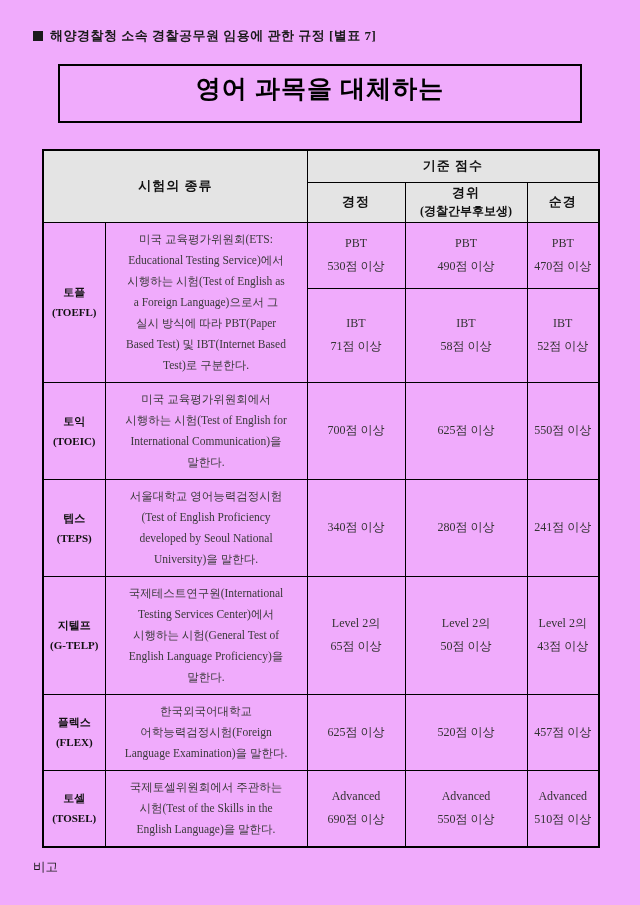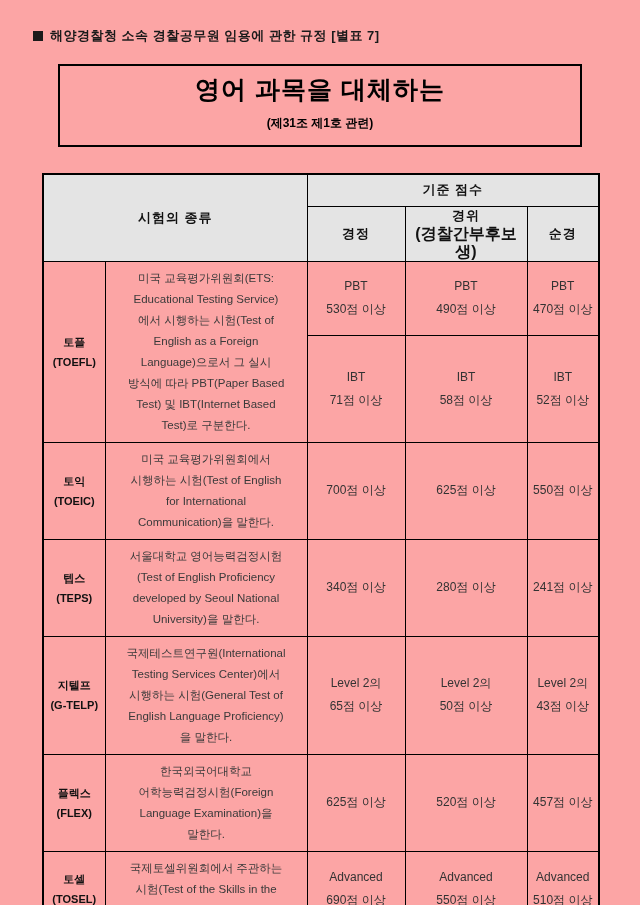--- a/index.html
+++ b/index.html
@@ -1,22 +1,22 @@
 <!DOCTYPE html>
 <html><head>
 <meta charset="utf-8">
 <style>
   * { margin: 0; padding: 0; box-sizing: border-box; }
   html, body { background: #ffffff; }
   .page {
     position: relative;
     width: 640px;
     height: 905px;
-    background: #fca5a5;
-    font-family: Liberation Sans, sans-serif;
+    background: #f0abfc;
+    font-family: Liberation Serif, serif;
     color: #1a1a1a;
     overflow: hidden;
   }
   
   .top-note {
     padding: 27px 0 0 33px;
     font-size: 13px;
     font-weight: bold;
     letter-spacing: 0.5px;
     color: #1a1a1a;
@@ -75,21 +75,21 @@
   tr.r-flex  { height: 70px; }
   tr.r-tosel { height: 60px; }
   td.hdr {
     background: #e4e4e4;
     font-size: 13px;
     font-weight: bold;
     letter-spacing: 1px;
     color: #111111;
     margin-top: 36px;
   }
-  td.hdr .hdr-line2 { font-size: 16px; letter-spacing: 0; line-height: 18px; }
+  td.hdr .hdr-line2 { font-size: 12px; letter-spacing: 0; line-height: 18px; }
   td.hdr .hdr-line1 { line-height: 18px; }
   td.name {
     font-size: 11px;
     font-weight: bold;
     line-height: 20px;
     color: #111111;
   }
   td.desc {
     font-size: 11.5px;
     line-height: 21px;
@@ -117,21 +117,20 @@
 
 <div class="page">
 
   <div class="top-note">
     <span class="square-bullet"></span>
     <span>해양경찰청 소속 경찰공무원 임용에 관한 규정 [별표 7]</span>
   </div>
 
   <div class="title-box">
     <div class="title-line">영어 과목을 대체하는</div>
-    <div class="title-sub">(제31조 제1호 관련)</div>
   </div>
 
   <table class="score-table">
     <colgroup>
       <col style="width:62px">
         <col style="width:202px">
         <col style="width:98px">
         <col style="width:122px">
         <col style="width:72px">
     </colgroup>

